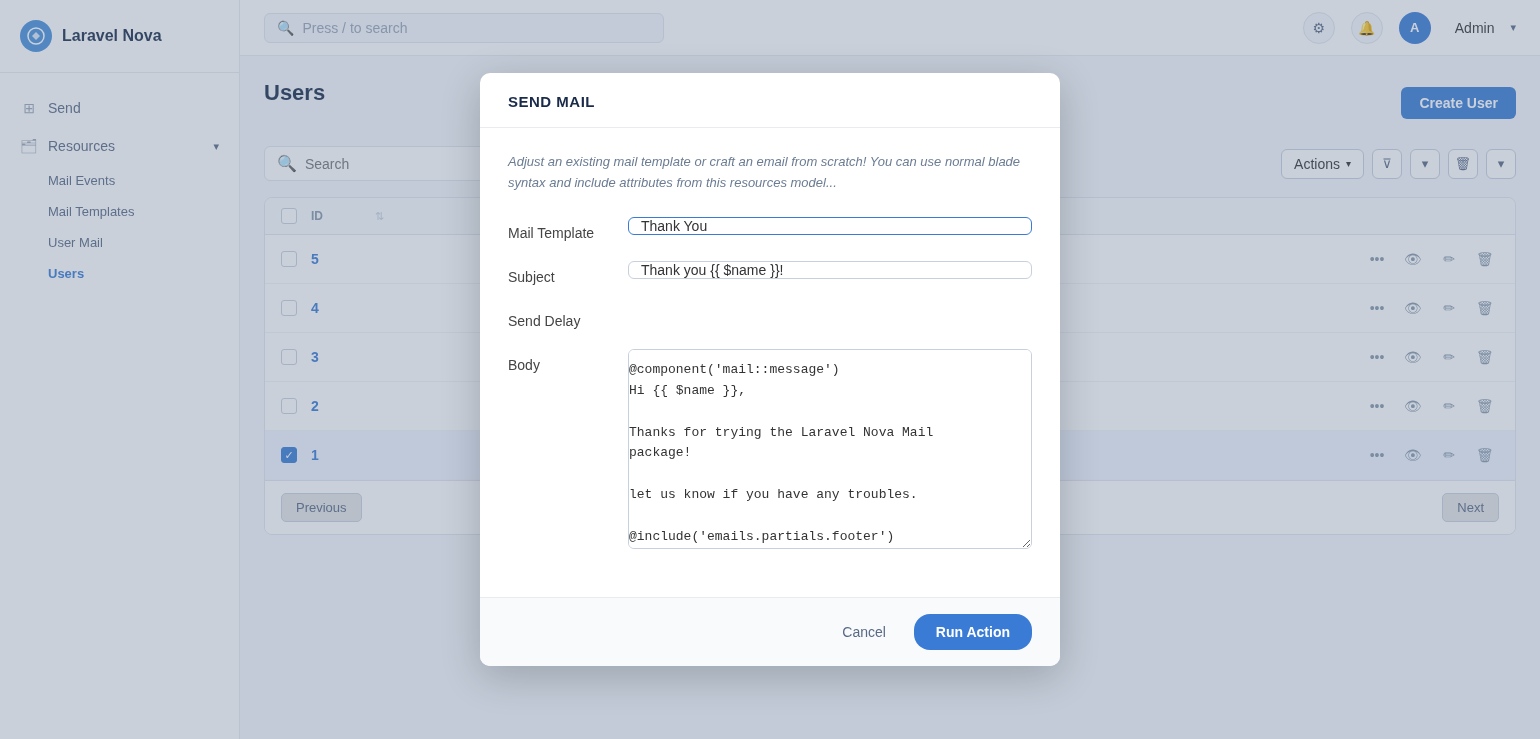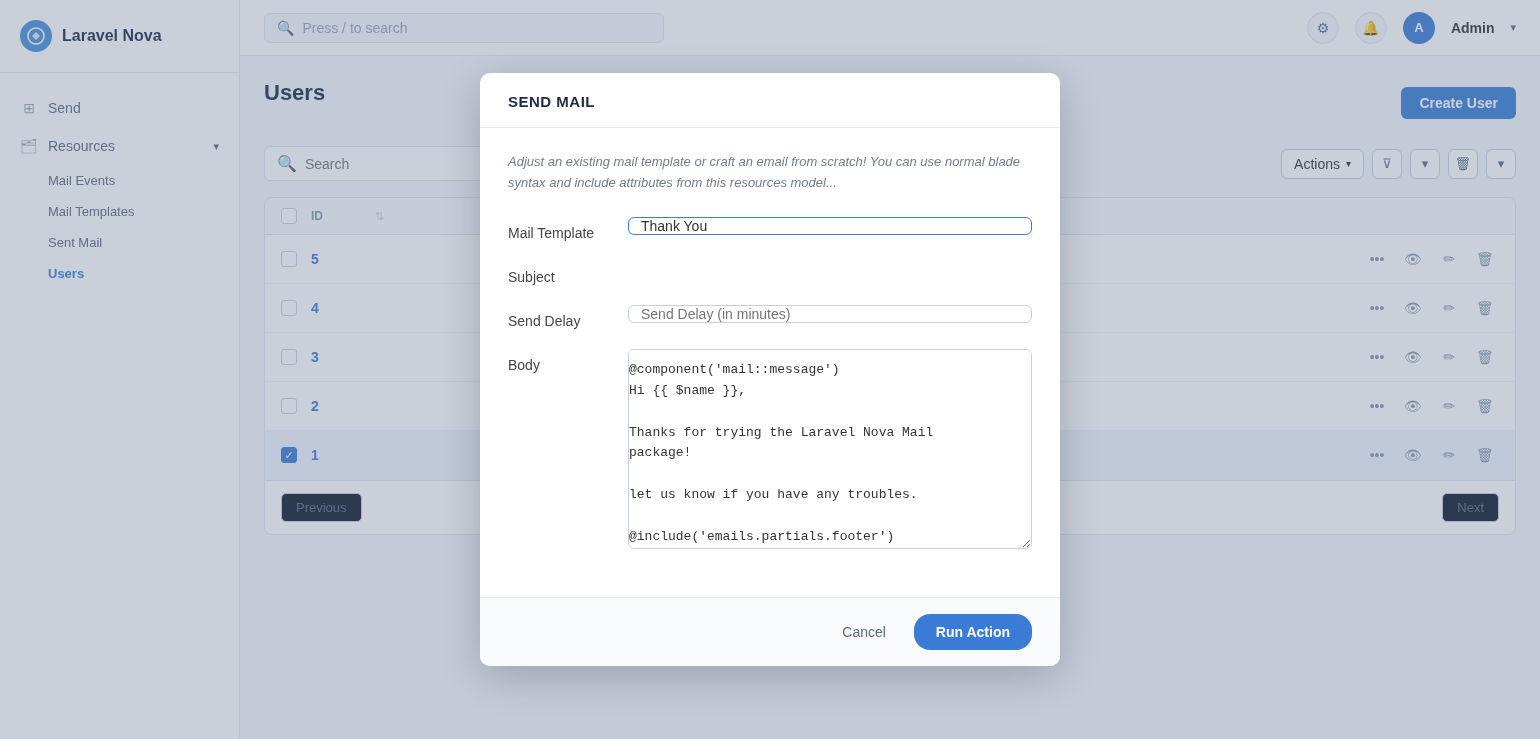--- a/index.html
+++ b/index.html
@@ -22,21 +22,21 @@
 
     
     .main-content { flex: 1; display: flex; flex-direction: column; overflow: hidden; }
 
     
     .topbar { background: #fff; border-bottom: 1px solid #e8ecf0; height: 56px; display: flex; align-items: center; padding: 0 24px; gap: 16px; }
     .topbar-search { display: flex; align-items: center; gap: 8px; background: #f5f7fa; border: 1px solid #e0e5ee; border-radius: 6px; padding: 6px 12px; flex: 1; max-width: 400px; color: #9aa5b8; font-size: 14px; cursor: pointer; }
     .topbar-right { margin-left: auto; display: flex; align-items: center; gap: 16px; }
     .topbar-icon-btn { width: 32px; height: 32px; border-radius: 50%; background: #f5f7fa; border: 1px solid #e0e5ee; display: flex; align-items: center; justify-content: center; cursor: pointer; color: #5a6a85; font-size: 14px; }
     .topbar-avatar { width: 32px; height: 32px; border-radius: 50%; background: #3a7bd5; display: flex; align-items: center; justify-content: center; color: white; font-size: 13px; font-weight: 600; }
-    .topbar-admin { font-size: 14px; color: #333; font-weight: 700; }
+    .topbar-admin { font-size: 14px; color: #333; font-weight: 400; margin-left: 8px; }
     .topbar-chevron { color: #5a6a85; font-size: 11px; }
 
     
     .page-content { flex: 1; padding: 24px; overflow: auto; }
     .page-title { font-size: 22px; font-weight: 700; color: #1a2b4a; margin-bottom: 20px; }
 
     
     .table-controls { display: flex; align-items: center; gap: 12px; margin-bottom: 16px; }
     .table-search { display: flex; align-items: center; gap: 8px; background: #fff; border: 1px solid #e0e5ee; border-radius: 6px; padding: 7px 12px; min-width: 200px; }
     .table-search input { border: none; outline: none; font-size: 14px; color: #333; background: transparent; }
@@ -54,21 +54,21 @@
     .col-id-header { width: 60px; font-size: 12px; color: #8898aa; font-weight: 600; text-transform: uppercase; }
     .row-actions { margin-left: auto; display: flex; align-items: center; gap: 8px; }
     .row-icon-btn { width: 28px; height: 28px; display: flex; align-items: center; justify-content: center; cursor: pointer; color: #8898aa; font-size: 14px; }
 
     
     .checkbox { width: 16px; height: 16px; border: 1.5px solid #c8d0dd; border-radius: 3px; display: flex; align-items: center; justify-content: center; cursor: pointer; background: #fff; }
     .checkbox.checked { background: #3a7bd5; border-color: #3a7bd5; color: white; font-size: 11px; }
 
     
     .pagination { display: flex; justify-content: space-between; padding: 12px 16px; background: #fff; border-top: 1px solid #e0e5ee; }
-    .pagination-btn { padding: 6px 14px; border: 1px solid #c8d0dd; border-radius: 5px; background: #0f172a; font-size: 13px; color: #5a6a85; cursor: pointer; }
+    .pagination-btn { padding: 6px 14px; border: 1px solid #c8d0dd; border-radius: 5px; background: #e5e5e5; font-size: 13px; color: #5a6a85; cursor: pointer; }
 
     
     .create-user-btn { background: #3a7bd5; color: white; border: none; border-radius: 6px; padding: 8px 18px; font-size: 14px; font-weight: 600; cursor: pointer; margin-left: auto; }
 
     
     .overlay { position: absolute; top: 0; left: 0; width: 100%; height: 100%; background: rgba(100, 120, 150, 0.35); z-index: 100; display: flex; align-items: center; justify-content: center; }
 
     
     .modal { background: #fff; border-radius: 10px; width: 580px; max-height: 690px; display: flex; flex-direction: column; box-shadow: 0 10px 40px rgba(0,0,0,0.2); overflow: hidden; }
     .modal-header { padding: 20px 28px 16px; border-bottom: 1px solid #e8ecf0; }
@@ -110,21 +110,21 @@
       </div>
       <div class="resources-header">
         <div style="display:flex;align-items:center;gap:10px;">
           <span class="sidebar-item-icon">🗂</span>
           <span>Resources</span>
         </div>
         <span class="chevron-icon">▾</span>
       </div>
       <div class="sidebar-sub-item">Mail Events</div>
       <div class="sidebar-sub-item">Mail Templates</div>
-      <div class="sidebar-sub-item">Sent Mail</div>
+      <div class="sidebar-sub-item">User Mail</div>
       <div class="sidebar-sub-item active">Users</div>
     </div>
   </div>
 
   <div class="main-content">
 
     <div class="topbar">
       <div class="topbar-search">
         <span>🔍</span>
         <span style="color:#9aa5b8;font-size:14px;">Press / to search</span>
@@ -263,29 +263,29 @@
           </label>
           <div class="form-input-wrap">
             <input type="text" class="form-input" value="Thank You" style="">
           </div>
         </div>
 
         <div class="form-field">
           <label class="form-label">
             <span>Subject</span>
           </label>
+          <div class="form-input-wrap">
+            <input type="text" class="form-input normal" value="Thank you {{ $name }}!" style="">
+          </div>
         </div>
 
         <div class="form-field">
           <label class="form-label">
             <span>Send Delay</span>
           </label>
-          <div class="form-input-wrap">
-            <input type="text" class="form-input normal" placeholder="Send Delay (in minutes)" style="">
-          </div>
         </div>
 
         <div class="form-field">
           <label class="form-label">
             <span>Body</span>
           </label>
           <div class="form-input-wrap">
             <textarea class="form-textarea" style="">@component('mail::message')
 Hi {{ $name }},
 

